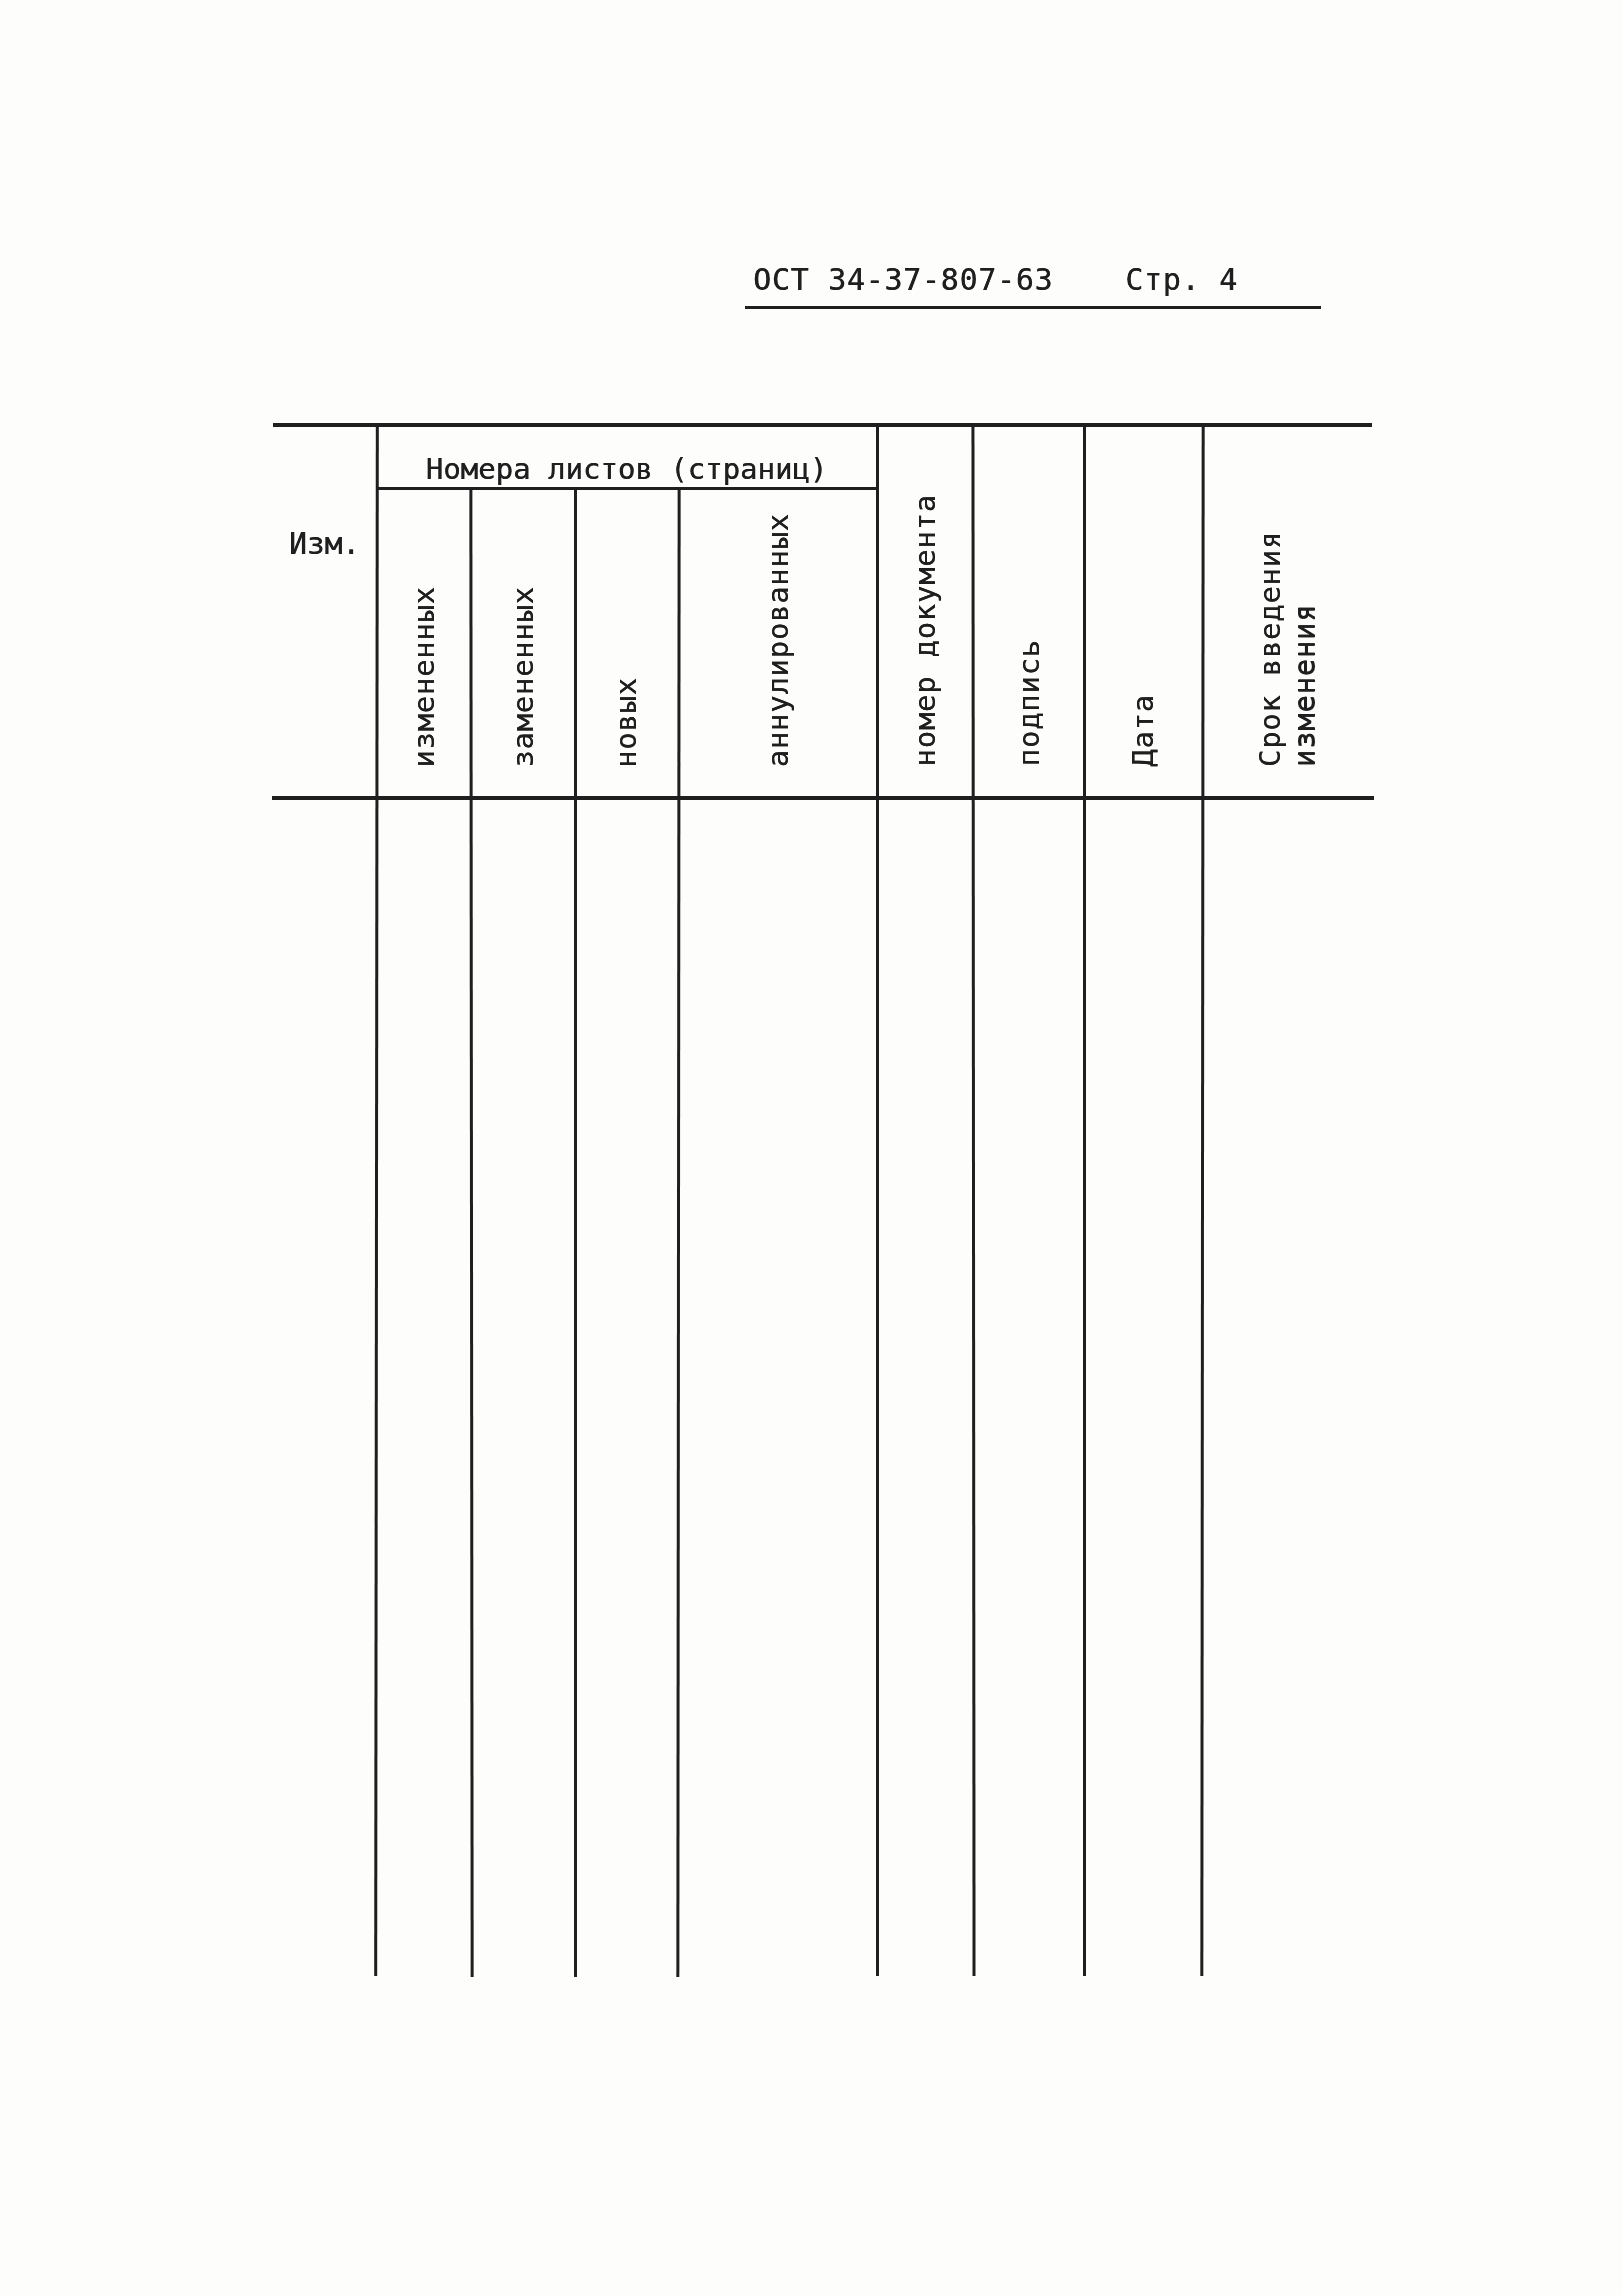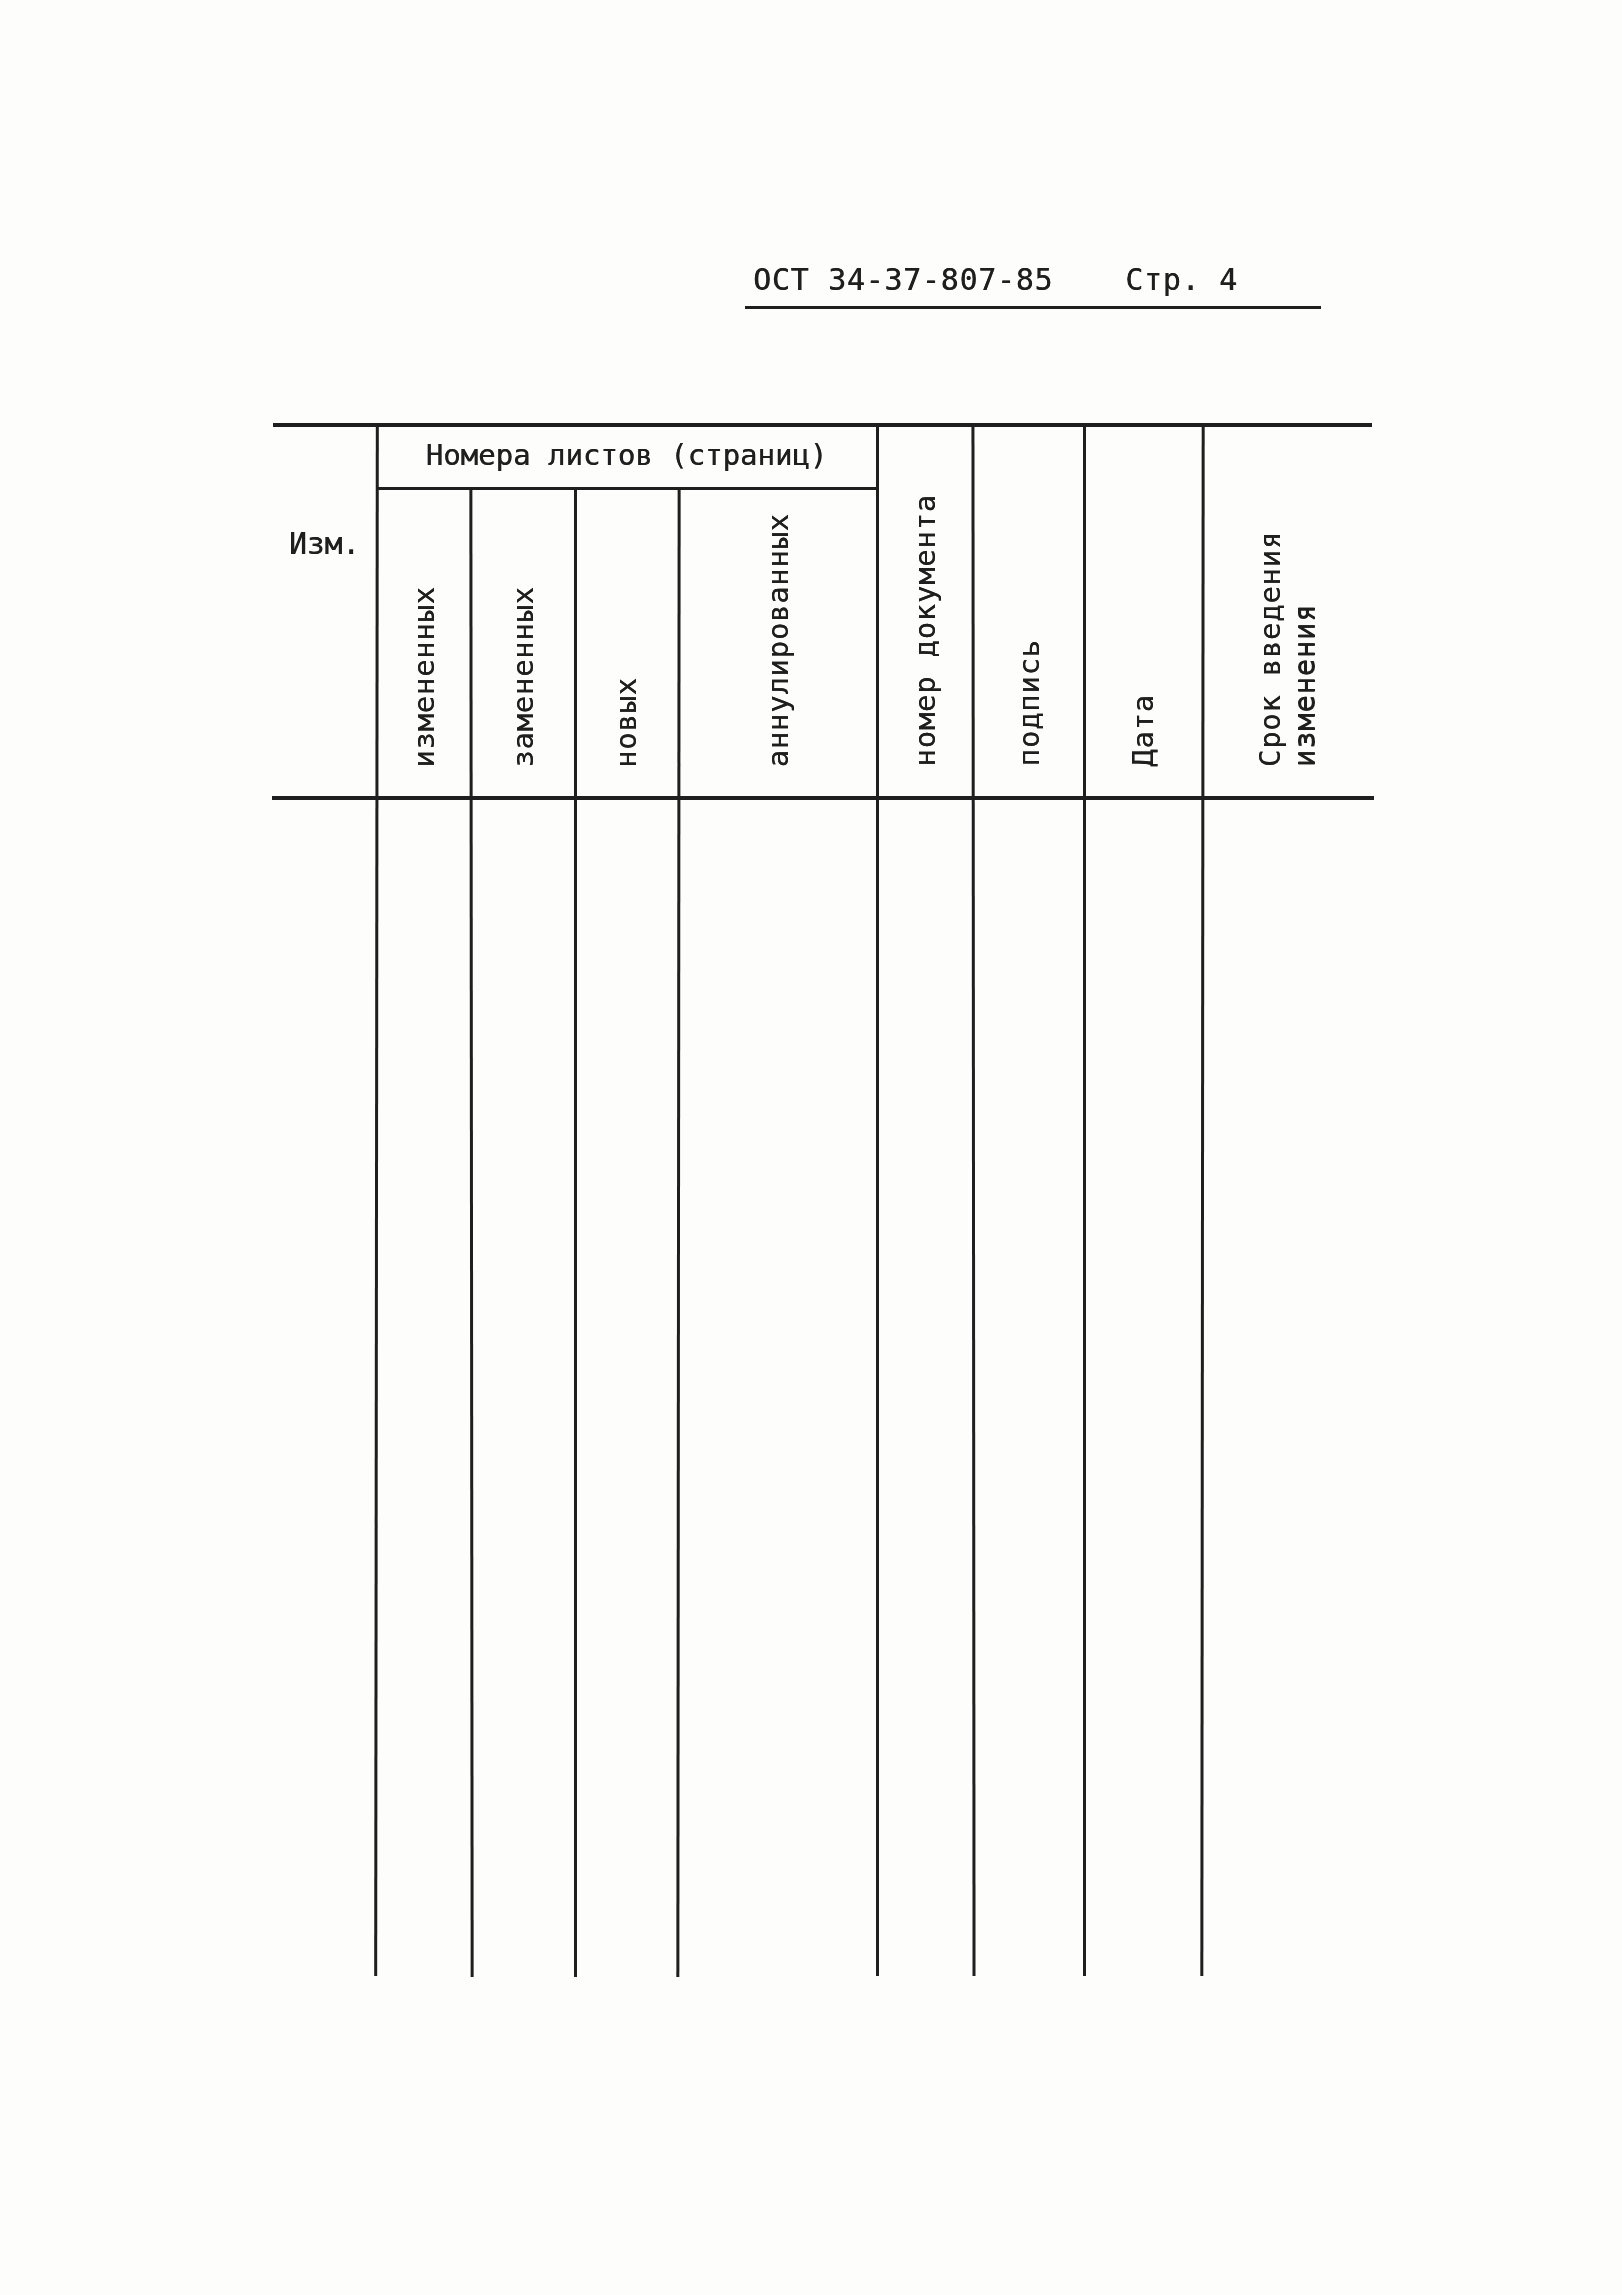--- a/index.html
+++ b/index.html
@@ -72,21 +72,21 @@
   .v7 { left: 1083px; top: 423px; height: 1553px; }
   .v8 { left: 1201px; top: 423px; height: 1553px; transform: rotate(0.05deg); }
 
   
   .cell {
     position: absolute;
     display: flex;
   }
   .cell-group {
     left: 376px; top: 423px; width: 501px; height: 63px;
-    align-items: center;
+    align-items: flex-end;
     justify-content: center;
     font-size: 29px;
     white-space: nowrap;
     text-shadow: 0.4px 0 0 currentColor;
   }
   .cell-izm {
     left: 273px; top: 423px; width: 103px; height: 373px;
     justify-content: center;
     align-items: flex-start;
     padding-top: 104px;
@@ -115,21 +115,21 @@
   .c7 { left: 1084px; top: 423px; width: 118px; height: 373px; }
   .c8 { left: 1202px; top: 423px; width: 170px; height: 373px; }
   .c8 .vlabel { max-height: 314px; }
 </style>
 </head>
 <body>
 
 <div class="page">
 
   <div class="doc-ref">
-    <span>ОСТ 34-37-807-85</span>
+    <span>ОСТ 34-37-807-63</span>
     <span>Стр. 4</span>
   </div>
   <div class="ref-underline"></div>
 
 
   <div>
 
     <div class="hline l-top"></div>
     <div class="hline l-group"></div>
     <div class="hline l-hdrbot"></div>

